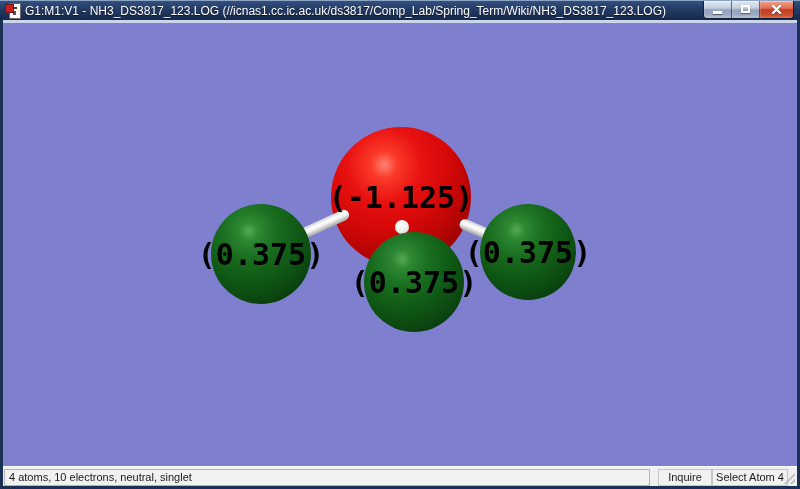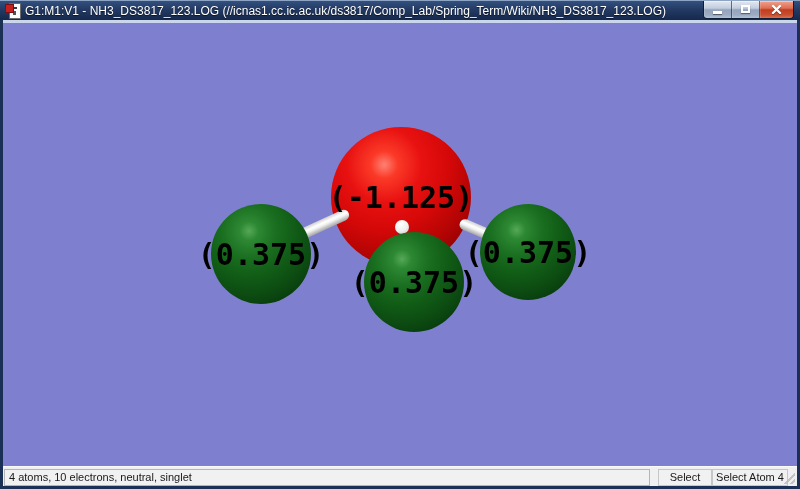--- a/index.html
+++ b/index.html
@@ -113,21 +113,21 @@
       <div class="charge-label" style="left: 258px; top: 231px;">(0.375)</div>
       <div class="charge-label" style="left: 411px; top: 259px;">(0.375)</div>
       <div class="charge-label" style="left: 525px; top: 229px;">(0.375)</div>
     </div>
 
   <div class="statusbar">
     <div class="status-left">
       <span>4 atoms, 10 electrons, neutral, singlet</span>
     </div>
     <div class="status-panel status-inquire">
-      <span>Select</span>
+      <span>Inquire</span>
     </div>
     <div class="status-panel status-select">
       <span>Select Atom 4</span>
     </div>
     <div class="resize-grip"></div>
   </div>
 
 </div>
 
 </body></html>

